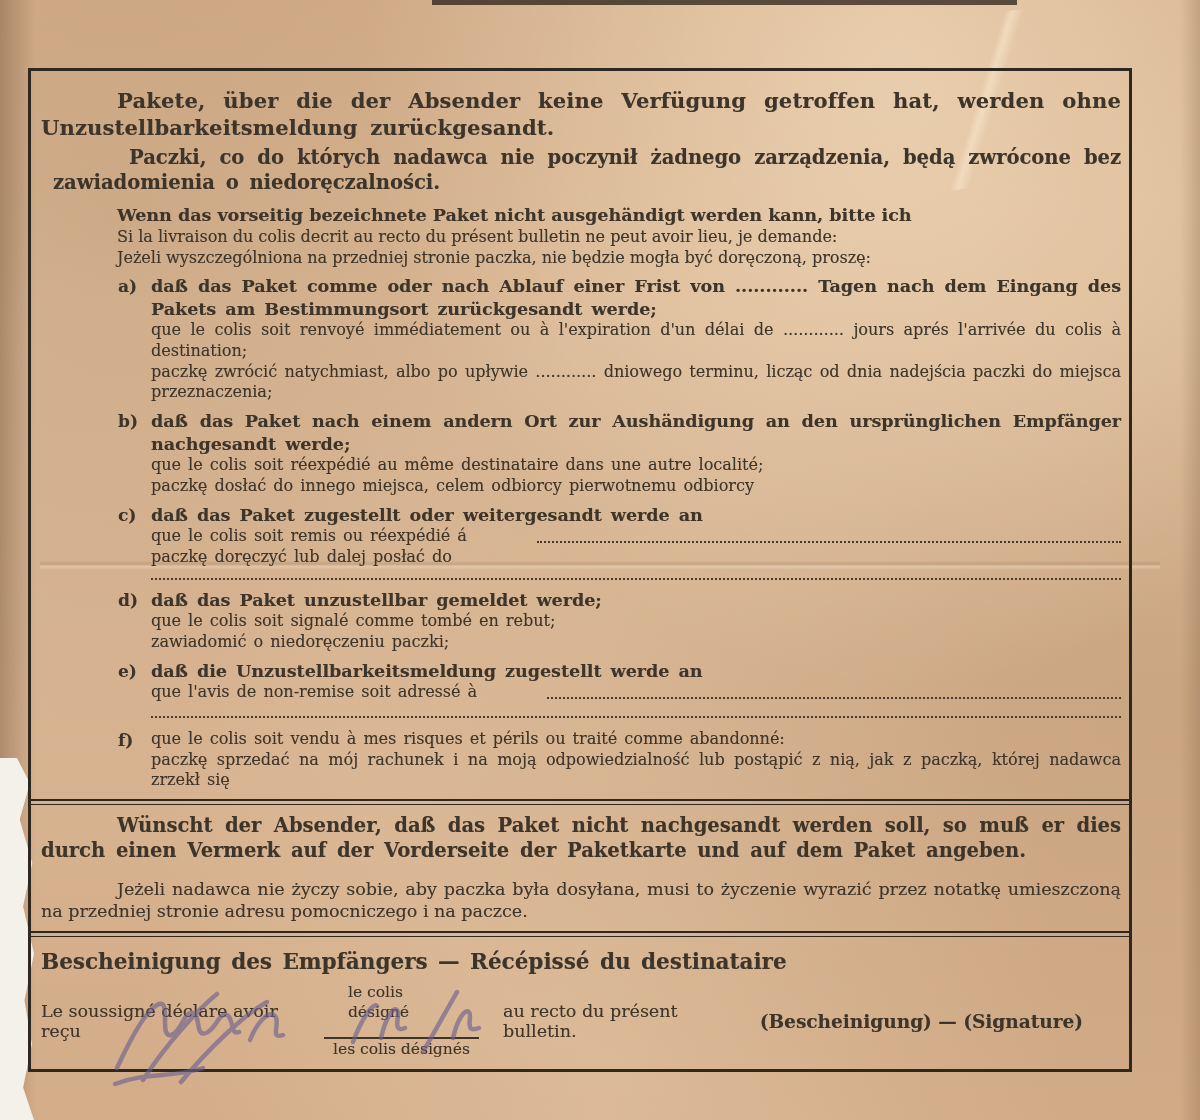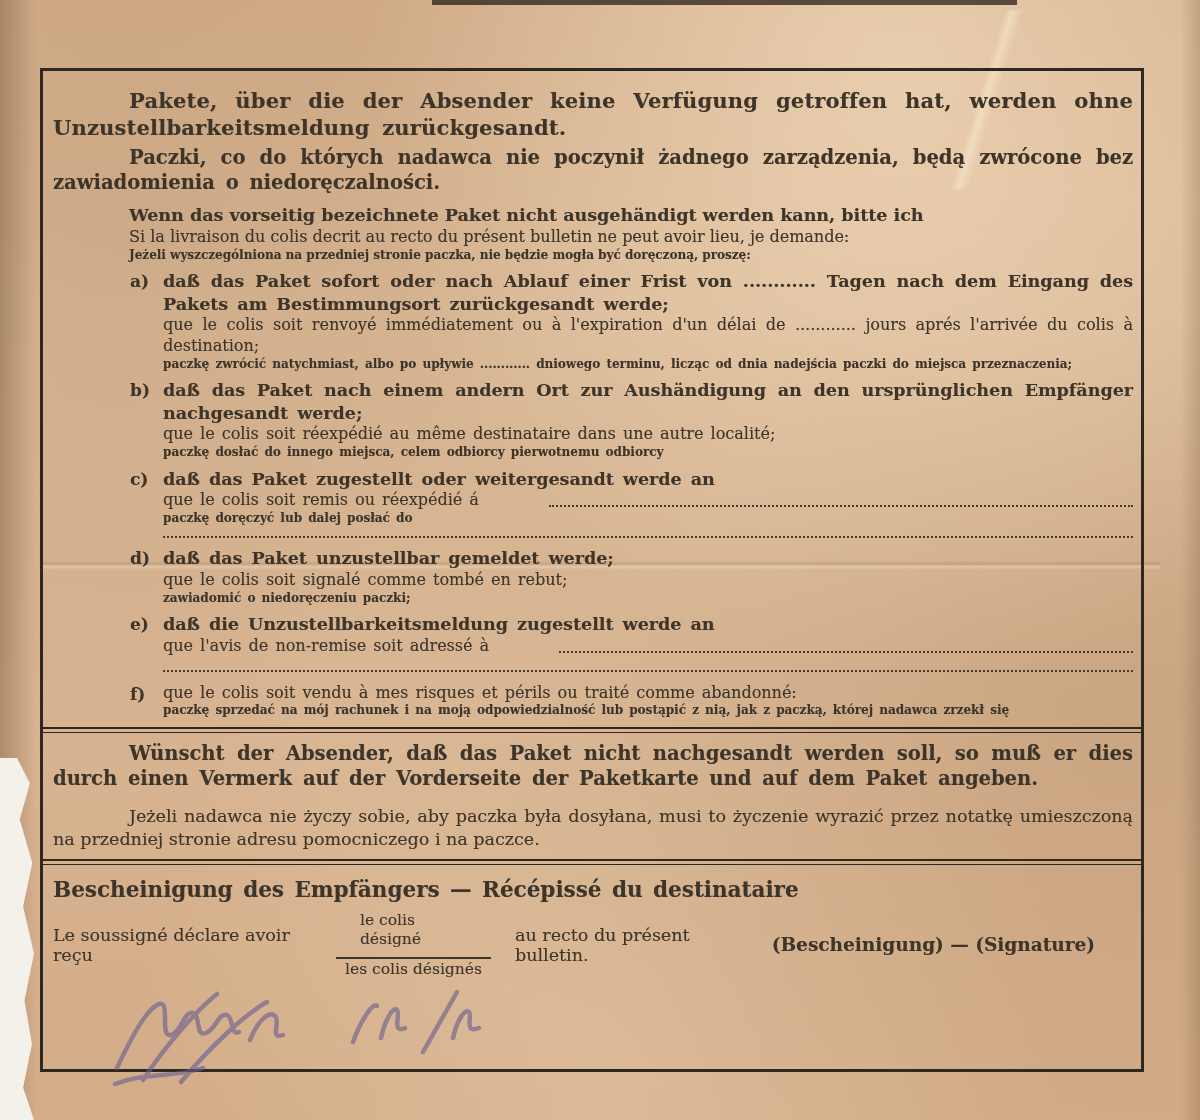--- a/index.html
+++ b/index.html
@@ -21,35 +21,35 @@
   .torn-white { position:absolute; left:0; top:758px; bottom:0; width:34px; background:#f3f1ea;
     clip-path:polygon(0 0,50% 0,88% 7%,58% 17%,95% 29%,68% 41%,100% 54%,72% 67%,94% 79%,68% 91%,100% 100%,0 100%); }
   .top-strip { position:absolute; left:432px; top:0; width:585px; height:5px;
     background:rgba(42,32,24,0.75); }
   .crease1 { position:absolute; right:55px; top:15px; width:320px; height:170px;
     background:linear-gradient(115deg, transparent 48%, rgba(255,241,216,0.45) 50%, transparent 53%);
     transform:rotate(-8deg); }
   .crease2 { position:absolute; left:40px; top:556px; width:1120px; height:16px;
     background:linear-gradient(180deg, transparent 28%, rgba(130,95,60,0.20) 50%, rgba(255,240,215,0.30) 66%, transparent 86%); }
 
-  .frame { position:absolute; left:40px; top:68px; width:1104px; height:1004px;
+  .frame { position:absolute; left:28px; top:68px; width:1104px; height:1004px;
     border:3px solid #2f2820; box-sizing:border-box; padding:6px 8px 0 10px;
     overflow:hidden; color:#3e352a; text-shadow:0.3px 0.3px 0.4px rgba(62,53,42,0.35);
     hyphens:manual; }
 
   p { margin:0; }
   .intro-de { font-size:21px; font-weight:700; line-height:1.3; text-indent:76px;
     text-align:justify; word-spacing:5px; letter-spacing:0.2px; margin-top:10px; }
   .intro-pl { font-size:19.5px; font-weight:600; line-height:1.3; text-indent:76px;
-    text-align:justify; word-spacing:4px; margin-top:3px; }
+    text-align:justify; word-spacing:4px; margin-top:3px;margin-left:12px; }
 
   .wenn { margin:9px 0 0 76px; }
   .wenn .l-de { font-size:17.5px; font-weight:600; line-height:1.32; }
   .l-fr { font-size:16px; line-height:1.3; }
-  .l-pl { font-size:12px; line-height:1.3;font-weight:bold; }
+  .l-pl { font-size:16px; line-height:1.3; }
 
   .options { margin:6px 0 0 110px; }
   .option { position:relative; margin-bottom:7px; }
   .opt-label { position:absolute; left:-33px; top:1px; font-size:17px; font-weight:600; }
   .option .l-de { font-size:17.5px; font-weight:700; line-height:1.3;
     text-align:justify; word-spacing:3px; }
   .option .l-fr, .option .l-pl { line-height:1.29; text-align:justify; word-spacing:2px; }
 
   .fillrow { display:flex; align-items:flex-end; }
   .fillrow .fr-text { white-space:nowrap; }
@@ -65,21 +65,21 @@
   .wuenscht .w-de { font-size:19.5px; font-weight:700; line-height:1.3; text-indent:76px;
     text-align:justify; word-spacing:4px; }
   .wuenscht .w-pl { font-size:17.5px; line-height:1.3; text-indent:76px;
     text-align:justify; margin-top:14px; }
 
   .receipt-heading { font-size:21.5px; font-weight:700; 
     margin:12px 0 0; word-spacing:3px; }
   .receipt-row { display:flex; align-items:center; margin-top:9px; font-size:17.5px; gap:24px; }
   .fraction { display:inline-flex; flex-direction:column; align-items:center;
     font-size:15.5px; line-height:1.25; }
-  .frac-top { padding:0 24px 7px; border-bottom:2px solid #3e352a; }
+  .frac-top { padding:0 24px 15px; border-bottom:2px solid #3e352a; }
   .frac-bottom { padding-top:1px; }
   .sig-label { margin-left:auto; font-weight:600; font-size:18.5px; margin-right:38px; white-space:nowrap; }
 
   .signature { position:absolute; left:85px; top:980px; width:430px; height:115px; z-index:4; }
 </style>
 </head>
 <body>
 
 <div class="scan">
   <div class="left-shade"></div>
@@ -97,21 +97,21 @@
     <div class="wenn">
       <p class="l-de">Wenn das vorseitig bezeichnete Paket nicht ausgehändigt werden kann, bitte ich</p>
       <p class="l-fr">Si la livraison du colis decrit au recto du présent bulletin ne peut avoir lieu, je demande:</p>
       <p class="l-pl">Jeżeli wyszczególniona na przedniej stronie paczka, nie będzie mogła być doręczoną, proszę:</p>
     </div>
 
     <div class="options">
 
       <div class="option">
         <span class="opt-label">a)</span>
-        <p class="l-de">daß das Paket sofort oder nach Ablauf einer Frist von ............ Tagen nach dem Eingang des Pakets am Bestimmungsort zurückgesandt werde;</p>
+        <p class="l-de">daß das Paket comme oder nach Ablauf einer Frist von ............ Tagen nach dem Eingang des Pakets am Bestimmungsort zurückgesandt werde;</p>
         <p class="l-fr">que le colis soit renvoyé immédiatement ou à l'expiration d'un délai de ............ jours aprés l'arrivée du colis à destination;</p>
         <p class="l-pl">paczkę zwrócić natychmiast, albo po upływie ............ dniowego terminu, licząc od dnia nadejścia paczki do miejsca przeznaczenia;</p>
       </div>
 
       <div class="option">
         <span class="opt-label">b)</span>
         <p class="l-de">daß das Paket nach einem andern Ort zur Aushändigung an den ursprünglichen Empfänger nach­gesandt werde;</p>
         <p class="l-fr">que le colis soit réexpédié au même destinataire dans une autre localité;</p>
         <p class="l-pl">paczkę dosłać do innego miejsca, celem odbiorcy pierwotnemu odbiorcy</p>
       </div>

